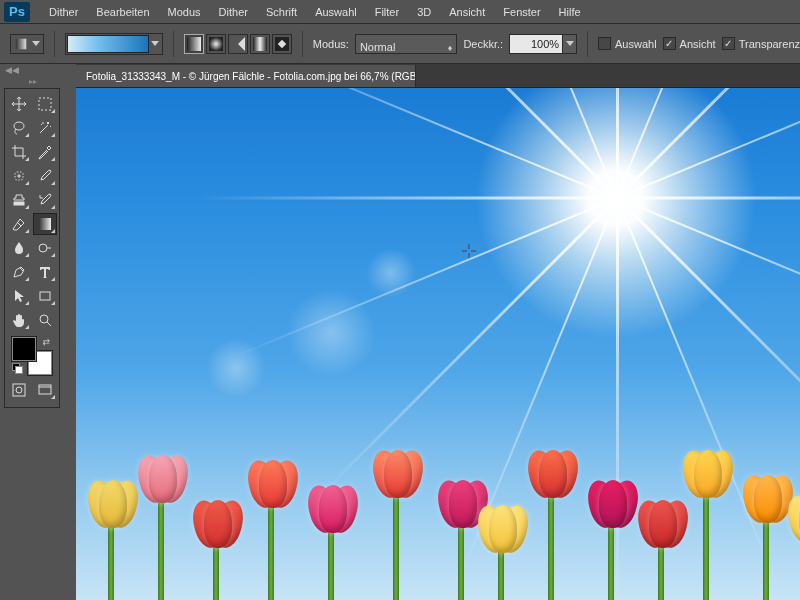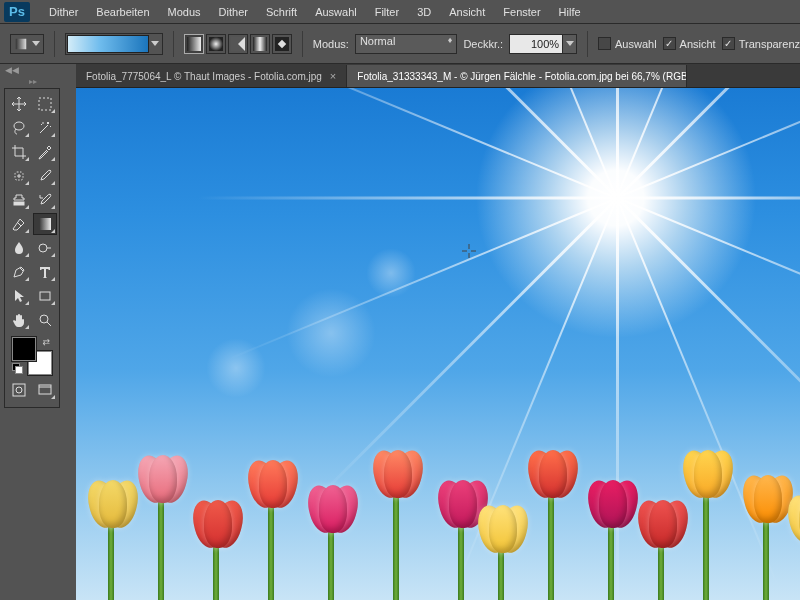--- a/index.html
+++ b/index.html
@@ -11,21 +11,21 @@
 
 .optionsbar { height: 40px; background: #535353; border-bottom: 1px solid #2a2a2a; display: flex; align-items: center; padding-left: 10px; gap: 6px; }
 .swatch-btn { width: 38px; height: 20px; border: 1px solid #2a2a2a; display:flex; align-items:center; justify-content:space-between; padding:0 3px; }
 .opt-sep { width: 1px; height: 26px; background: #3a3a3a; margin: 0 4px; }
 .gradient-preview { width: 82px; height: 18px; background: linear-gradient(90deg,#d3ecf8 0%,#6fbced 40%,#1b75bc 100%); border: 1px solid #222; }
 .gradient-wrap { display:flex; align-items:center; border:1px solid #2a2a2a; padding:1px; }
 .drop-tiny { width:12px; height:18px; background:#535353; display:flex;align-items:center;justify-content:center;}
 .grad-type { width: 20px; height: 20px; border: 1px solid #2a2a2a; background:#535353; display:inline-flex;align-items:center;justify-content:center; }
 .grad-type.active { border:1px solid #aaa; background:#404040; }
 .opt-label { color:#e0e0e0; font-size:11px; }
-.dropdown-field { height:20px; background:#5a5a5a; border:1px solid #2a2a2a; color:#e0e0e0; font-size:11px; display:flex; align-items:flex-start; padding:0 4px; gap:6px; }
+.dropdown-field { height:20px; background:#5a5a5a; border:1px solid #2a2a2a; color:#e0e0e0; font-size:11px; display:flex; align-items:flex-end; padding:0 4px; gap:6px; }
 .num-field { width:54px; height:20px; background:#e8e8e8; border:1px solid #2a2a2a; color:#222; font-size:11px; text-align:right; padding:7px 3px; display:flex;align-items:center;justify-content:flex-end;}
 .num-wrap{display:flex;}
 .num-step{width:14px;height:20px;background:#5a5a5a;border:1px solid #2a2a2a;border-left:none;display:flex;align-items:center;justify-content:center;}
 .checkbox{width:13px;height:13px;border:1px solid #2a2a2a;background:#474747;display:inline-flex;align-items:center;justify-content:center;margin-right:4px;}
 .checkbox.checked::after{content:"✓";color:#e0e0e0;font-size:10px;line-height:1;}
 .check-wrap{display:flex;align-items:center;}
 
 .tabstrip { position:absolute; top:64px; left:76px; right:0; height:24px; background:#3a3a3a; display:flex; align-items:flex-end; border-bottom:1px solid #222; }
 .tabstrip-handle{position:absolute;top:65px;left:5px;color:#999;font-size:9px;}
 .doc-tab { height:22px; padding:0 10px; font-size:10px; color:#ccc; display:flex; align-items:center; gap:8px; border-right:1px solid #2a2a2a; background:#3a3a3a; max-width: 340px; overflow:hidden; white-space:nowrap;}
@@ -177,24 +177,20 @@
   </div>
   <div class="check-wrap">
     <span class="checkbox checked"></span>
       <span class="opt-label">Transparenz</span>
   </div>
 </div>
 
 <div class="tabstrip-handle">◀◀</div>
 
 <div class="tabstrip">
-  <div class="doc-tab">
-    <span>Fotolia_7775064_L © Thaut Images - Fotolia.com.jpg</span>
-    <span class="tab-close">×</span>
-  </div>
   <div class="doc-tab active">
     <span>Fotolia_31333343_M - © Jürgen Fälchle - Fotolia.com.jpg bei 66,7% (RGB/8) *</span>
 
   </div>
 </div>
 
 <div class="toolbox">
   <div class="toolbox-handle">▸▸</div>
   <div class="tool-row">
     <div class="tool">

